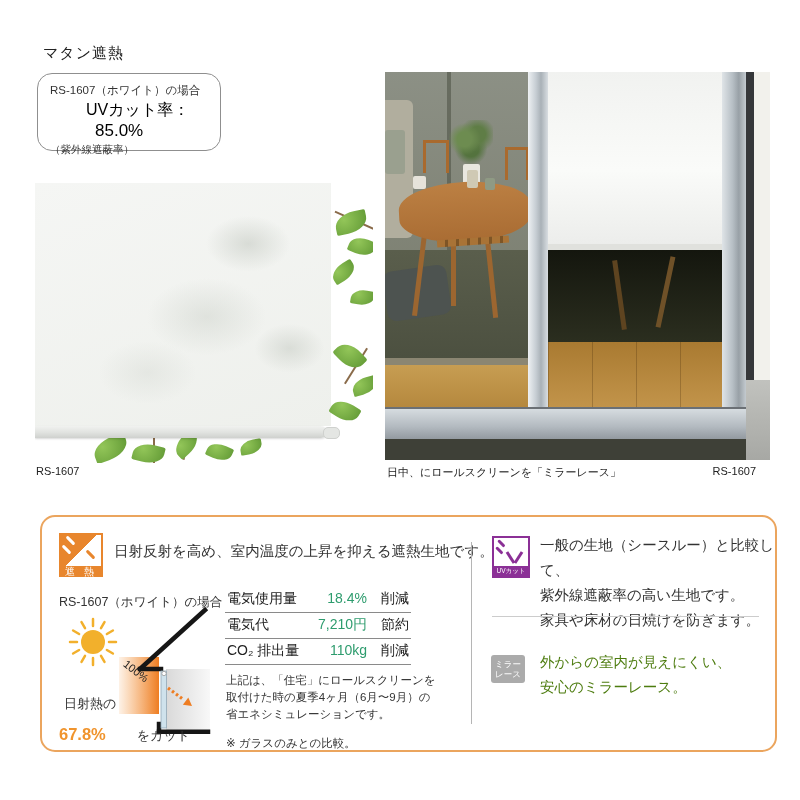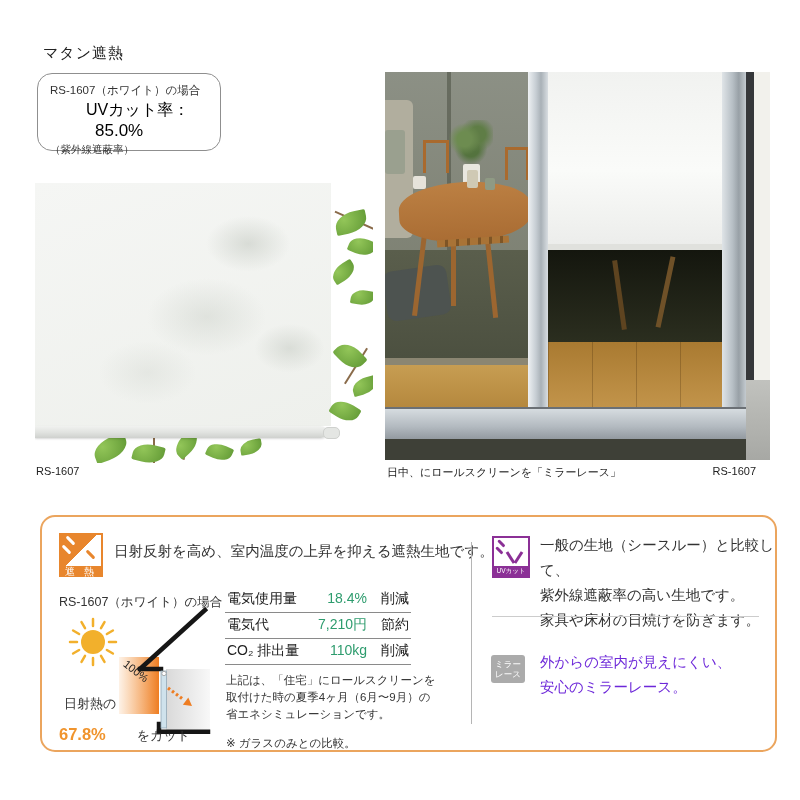--- a/index.html
+++ b/index.html
@@ -109,21 +109,21 @@
            border:2px solid #8b3096;box-sizing:border-box;overflow:hidden;}
   .uv-dash{position:absolute;width:9px;height:2.5px;background:#8b3096;border-radius:2px;transform:rotate(45deg);}
   .uv-v{position:absolute;width:3px;height:13px;background:#8b3096;}
   .uvlabel{position:absolute;left:0;right:0;bottom:0;height:10px;background:#8b3096;color:#fff;
            font-size:6.5px;line-height:10px;text-align:center;}
   .fb-uv-text{position:absolute;left:498px;top:16px;font-size:14.5px;line-height:25px;color:#333;}
   .hdivider{position:absolute;left:450px;top:99px;width:267px;height:1px;background:#ccc;}
   .icon-mirror{position:absolute;left:449px;top:138px;width:34px;height:28px;background:#ababab;
                border-radius:3px;color:#fff;font-size:8.5px;line-height:10px;text-align:center;
                padding-top:4px;box-sizing:border-box;}
-  .fb-mirror-text{position:absolute;left:498px;top:133px;font-size:14.5px;line-height:25px;color:#6d28d9;}
+  .fb-mirror-text{position:absolute;left:498px;top:133px;font-size:14.5px;line-height:25px;color:#4d7c0f;}
   .preline{white-space:pre-line;}
 </style>
 </head>
 <body>
 
 <div class="page">
 
   <div class="page-title">マタン遮熱</div>
 
   <div class="uv-box">

